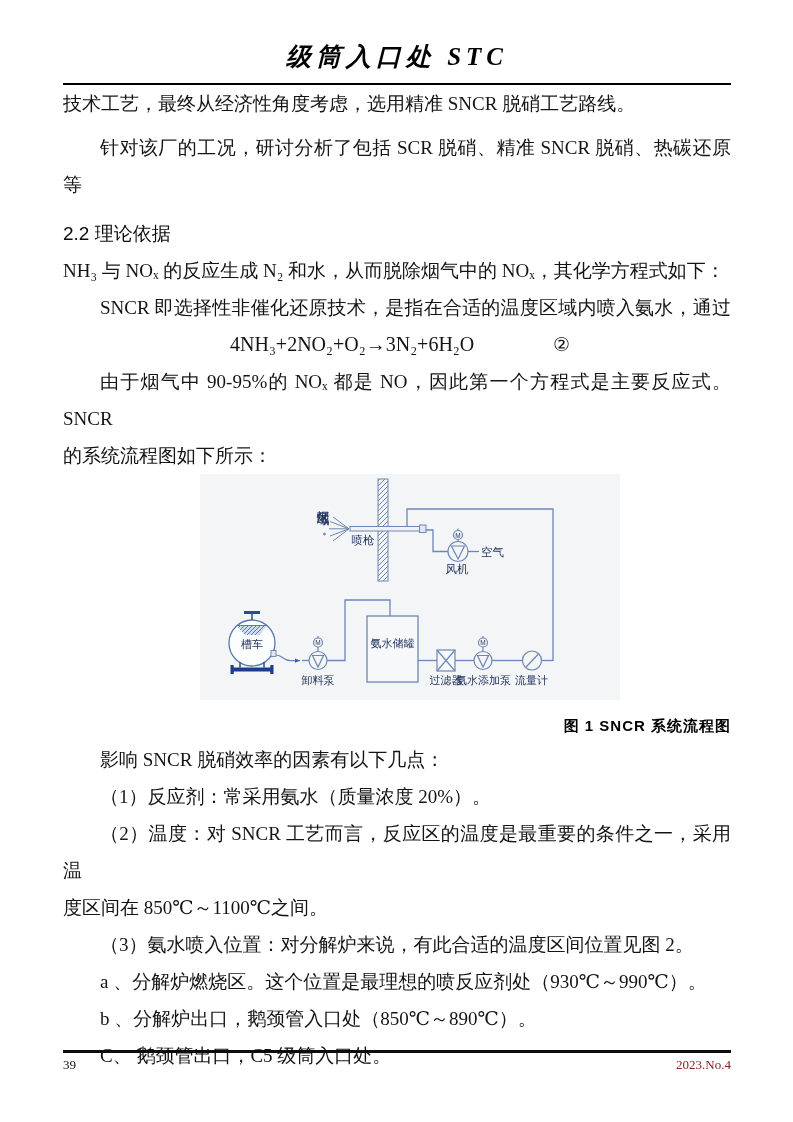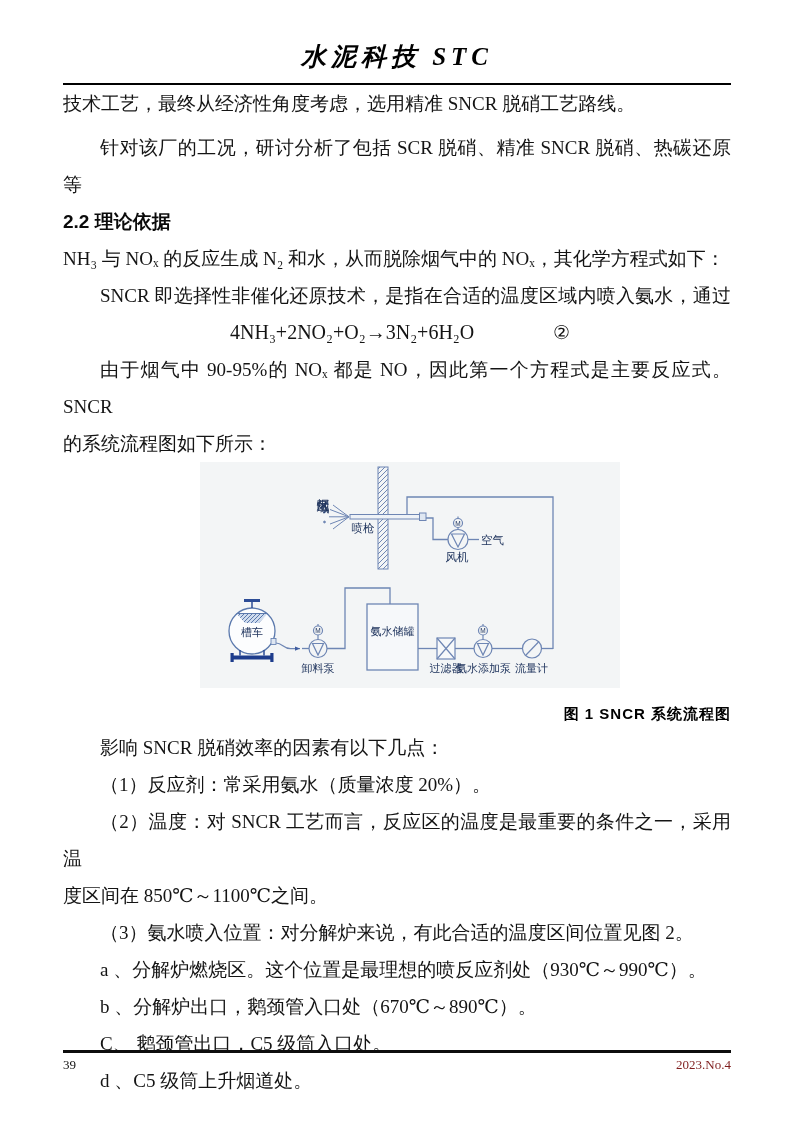--- a/index.html
+++ b/index.html
@@ -14,22 +14,23 @@
     letter-spacing:5px;line-height:34px;color:#000;
   }
   .header-rule{border:none;border-top:2px solid #000;margin:9px 0 0 0;}
   .bodyline{
     font-size:19px;line-height:37px;color:#141414;text-align:left;
   }
   .first-block{margin-top:7px;}
   .stretch{text-align:justify;text-align-last:justify;}
   .ind{text-indent:37px;}
   .heading{
-    font-size:19px;line-height:37px;font-weight:bold;color:#0a0a0a;
+    font-size:19px;line-height:37px;font-weight:normal;color:#0a0a0a;
     font-family:"Liberation Sans","DejaVu Sans",sans-serif;
+    margin-top:12px;
   }
   .equations{margin-left:167px;width:340px;}
   .eqrow{display:flex;justify-content:space-between;align-items:baseline;line-height:37px;}
   .eqtext{font-size:20px;color:#141414;}
   .eqnum{font-size:19px;color:#141414;}
   .figure-wrap{position:relative;width:420px;margin-left:137px;height:226px;}
   .vlabel{
     position:absolute;left:115px;top:26px;writing-mode:vertical-rl;
     font-size:12.5px;line-height:15px;letter-spacing:1px;color:#20355e;
     font-family:"Liberation Sans","DejaVu Sans",sans-serif;
@@ -44,21 +45,21 @@
   .footer-inner{position:relative;height:24px;}
   .page-num{position:absolute;left:0;right:0;text-align:left;font-size:13px;line-height:24px;color:#111;}
   .issue{position:absolute;right:0;top:0;font-size:13px;line-height:24px;color:#7f1d1d;}
   svg text{font-family:"Liberation Sans","DejaVu Sans",sans-serif;}
 </style>
 </head>
 <body>
 
 <div class="content">
 
-  <div class="journal-title">水泥科技 STC</div>
+  <div class="journal-title">级筒入口处 STC</div>
   <hr class="header-rule">
 
   <div class="bodyline">技术工艺，最终从经济性角度考虑，选用精准 SNCR 脱硝工艺路线。</div>
   <div class="bodyline first-block ind stretch">针对该厂的工况，研讨分析了包括 SCR 脱硝、精准 SNCR 脱硝、热碳还原等</div>
 
   <div class="heading">2.2 理论依据</div>
 
   <div class="bodyline">NH₃ 与 NOₓ 的反应生成 N₂ 和水，从而脱除烟气中的 NOₓ，其化学方程式如下：</div>
   <div class="bodyline ind stretch">SNCR 即选择性非催化还原技术，是指在合适的温度区域内喷入氨水，通过</div>
 
@@ -188,23 +189,22 @@
   </div>
 
   <div class="fig-caption">图 1   SNCR 系统流程图</div>
 
   <div class="bodyline after-fig ind">影响 SNCR 脱硝效率的因素有以下几点：</div>
   <div class="bodyline ind">（1）反应剂：常采用氨水（质量浓度 20%）。</div>
   <div class="bodyline ind stretch">（2）温度：对 SNCR 工艺而言，反应区的温度是最重要的条件之一，采用温</div>
   <div class="bodyline">度区间在 850℃～1100℃之间。</div>
   <div class="bodyline ind">（3）氨水喷入位置：对分解炉来说，有此合适的温度区间位置见图 2。</div>
   <div class="bodyline ind">a 、分解炉燃烧区。这个位置是最理想的喷反应剂处（930℃～990℃）。</div>
-  <div class="bodyline ind">b 、分解炉出口，鹅颈管入口处（670℃～890℃）。</div>
+  <div class="bodyline ind">b 、分解炉出口，鹅颈管入口处（850℃～890℃）。</div>
   <div class="bodyline ind">C、 鹅颈管出口，C5 级筒入口处。</div>
-  <div class="bodyline ind">d 、C5 级筒上升烟道处。</div>
 
 </div>
 
 <div class="footer">
   <div class="footer-inner">
     <div class="page-num">39</div>
     <div class="issue">2023.No.4</div>
   </div>
 </div>
 

